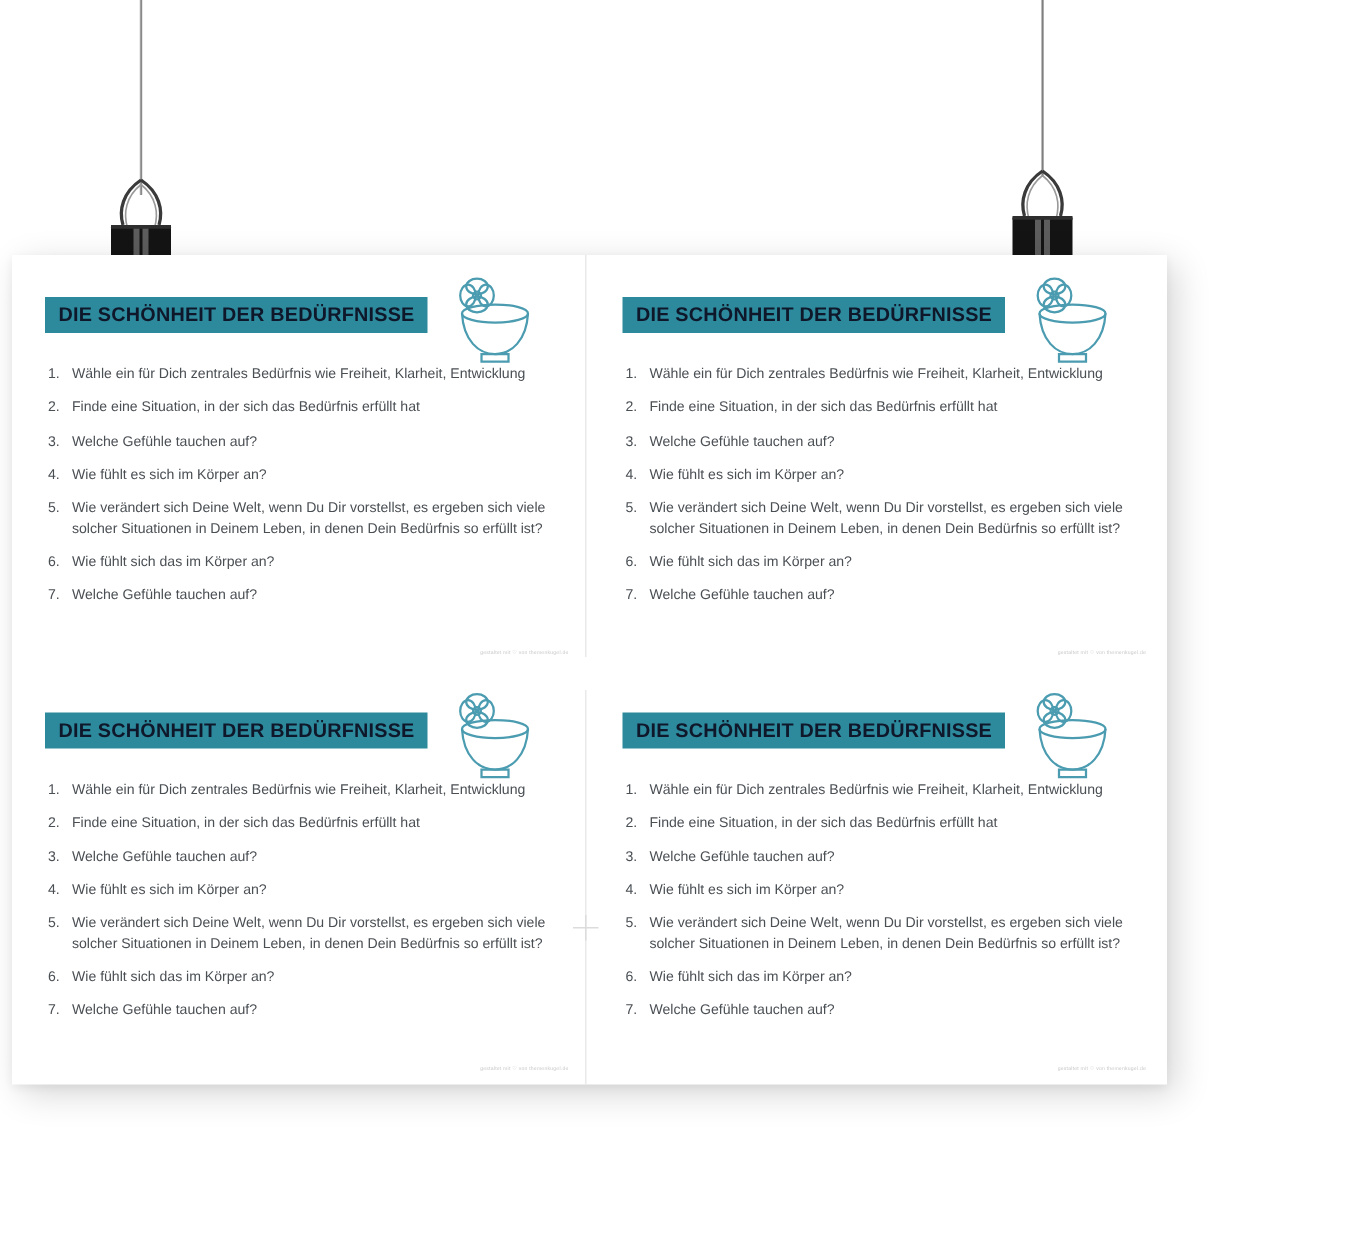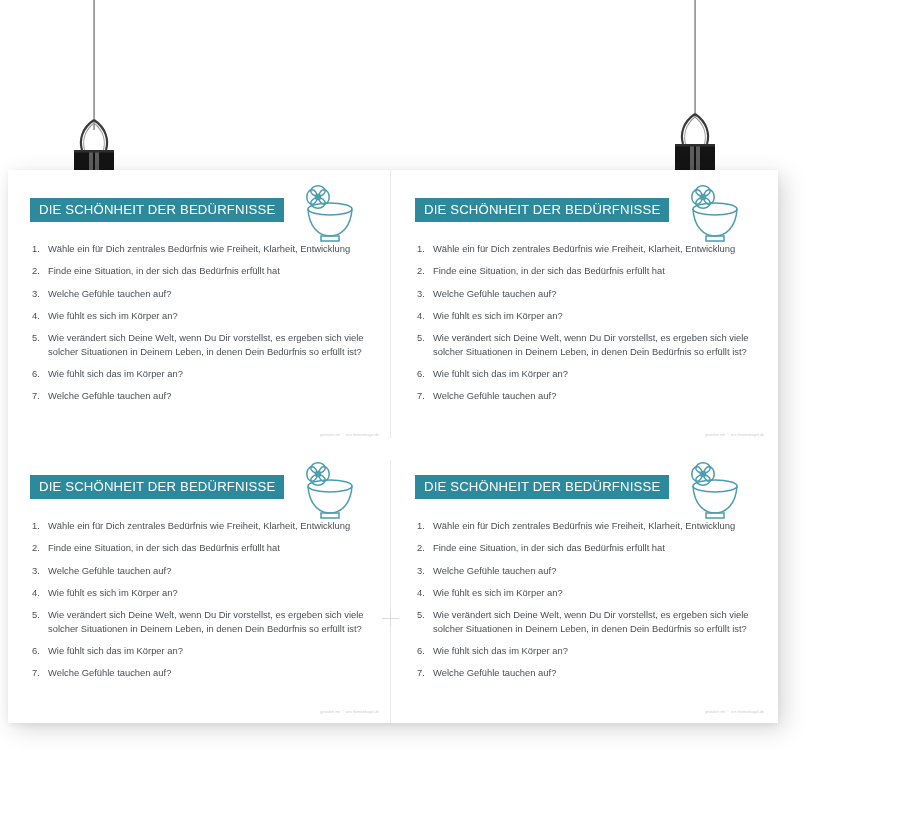--- a/index.html
+++ b/index.html
@@ -96,23 +96,23 @@
     position: relative;
     width: 100%;
     height: 100%;
   }
 
   .title-bar {
     position: absolute;
     left: 22px;
     top: 28px;
     background: #2d8a9c;
-    color: #ffffff;
+    color: #0f172a;
     font-size: 13.2px;
-    font-weight: normal;
+    font-weight: bold;
     letter-spacing: 0.15px;
     padding: 5px 9px 6px 9px;
     line-height: 1;
     white-space: nowrap;
   }
 
   .bowl-icon {
     position: absolute;
     left: 286px;
     top: 13px;

